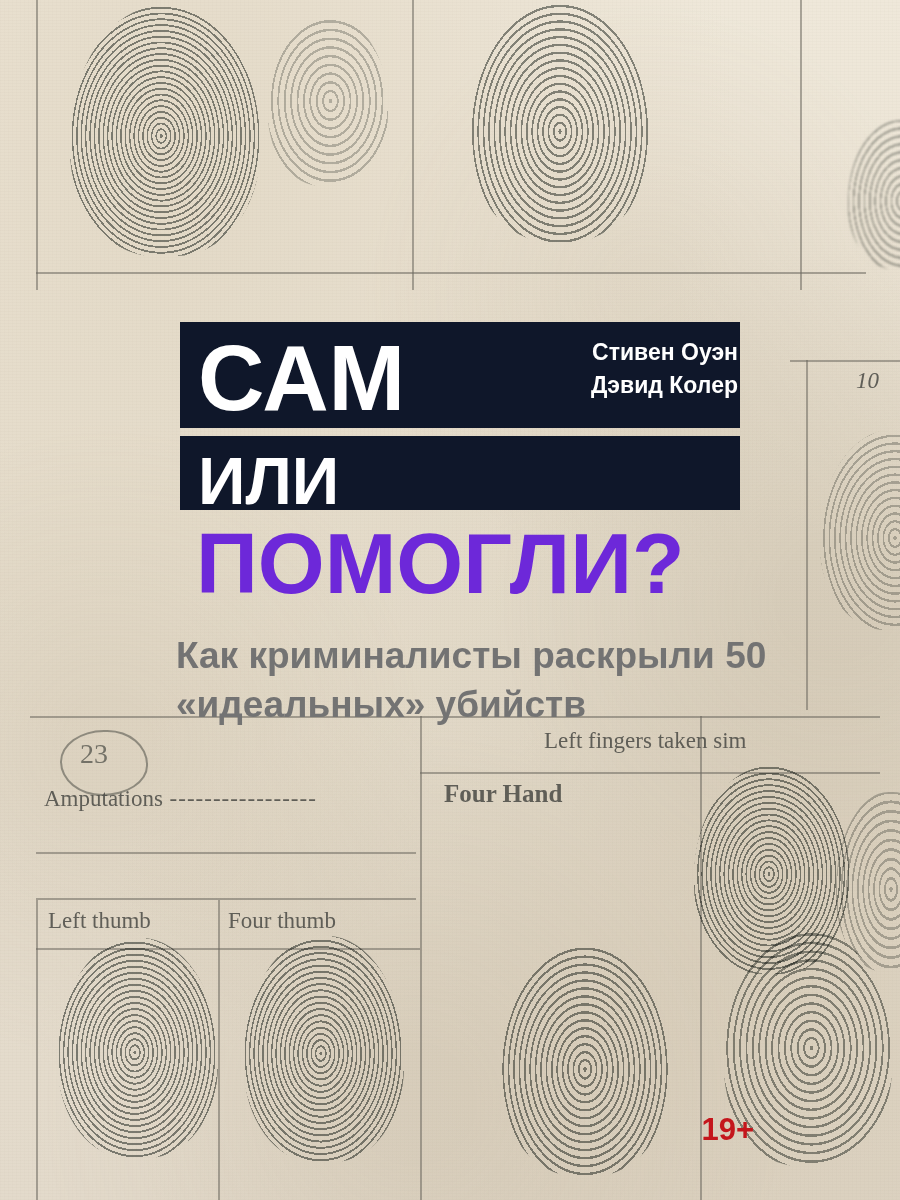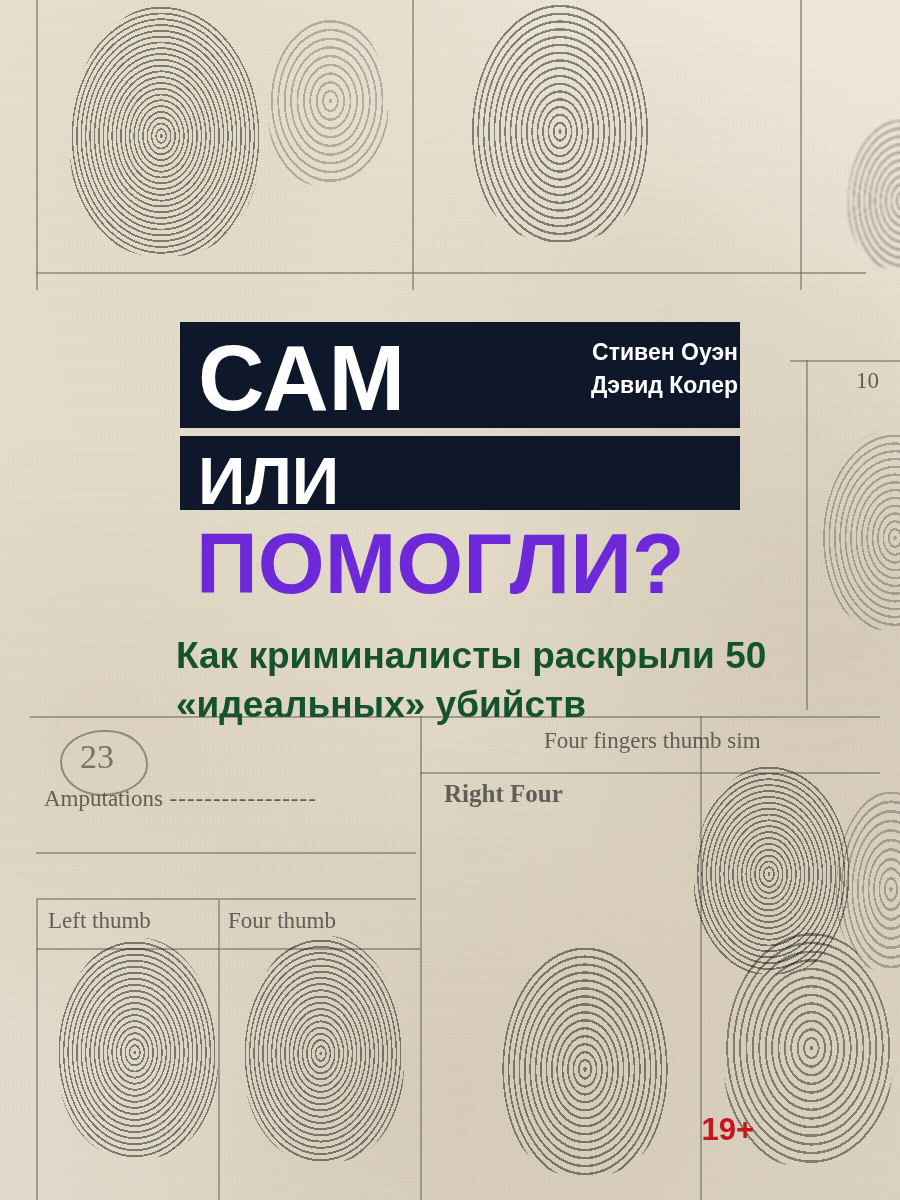--- a/index.html
+++ b/index.html
@@ -105,21 +105,21 @@
   }
   .card-label.big { font-size: 25px; font-weight: 700; }
   .card-label.med { font-size: 23px; }
   .card-label.dotted::after {
     content: " -----------------";
     letter-spacing: 1px;
   }
   .hand-number {
     position: absolute;
     font-family: "Liberation Serif", serif;
-    font-size: 34px;
+    font-size: 28px;
     color: #5a5a52;
     opacity: .8;
   }
   .hand-circle {
     position: absolute;
     border: 2px solid #5a5a52;
     border-radius: 50% 46% 52% 48% / 48% 52% 46% 52%;
     opacity: .6;
   }
 
@@ -171,21 +171,21 @@
     font-size: 23px;
     font-weight: 700;
     line-height: 1.42;
   }
 
   .subtitle {
     position: absolute;
     left: 176px;
     top: 632px;
     width: 600px;
-    color: #14532d;
+    color: #737373;
     font-size: 37px;
     font-weight: 700;
     line-height: 1.32;
   }
 
   .age-rating {
     position: absolute;
     right: 146px;
     bottom: 52px;
     color: #c4161c;
@@ -232,23 +232,23 @@
   <div class="print" style="left:500px; top:944px; width:170px; height:232px;"></div>
   <div class="print loose" style="left:724px; top:930px; width:168px; height:236px;"></div>
   <div class="print tight" style="left:694px; top:766px; width:156px; height:208px;"></div>
   <div class="print faint" style="left:836px; top:792px; width:110px; height:180px;"></div>
 
   <div class="hand-circle" style="left:60px; top:730px; width:84px; height:62px;"></div>
   <div class="hand-number" style="left:80px; top:738px;">23</div>
   <div class="card-label med dotted" style="left:44px; top:786px;">Amputations</div>
   <div class="card-label med" style="left:48px; top:908px;">Left thumb</div>
   <div class="card-label med" style="left:228px; top:908px;">Four thumb</div>
-  <div class="card-label big" style="left:444px; top:780px;">Right Four</div>
-  <div class="card-label med" style="left:544px; top:728px;">Four fingers thumb sim</div>
-  <div class="card-label med" style="left:856px; top:368px;">10</div>
+  <div class="card-label big" style="left:444px; top:780px;">Four Hand</div>
+  <div class="card-label med" style="left:544px; top:728px;">Left fingers taken sim</div>
+  <div class="card-label med" style="left:856px; top:368px;font-style:italic;">10</div>
 
   <div class="title-block">
     <span class="bar bar-1">САМ</span>
     <span class="bar bar-2">ИЛИ</span>
     <span class="bar bar-3">ПОМОГЛИ?</span>
   </div>
 
   <div class="authors">
     <div>Стивен Оуэн</div>
     <div>Дэвид Колер</div>

